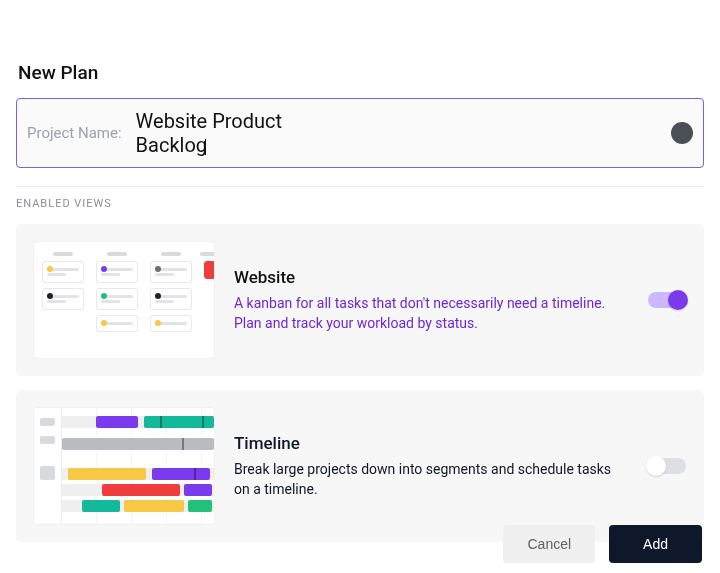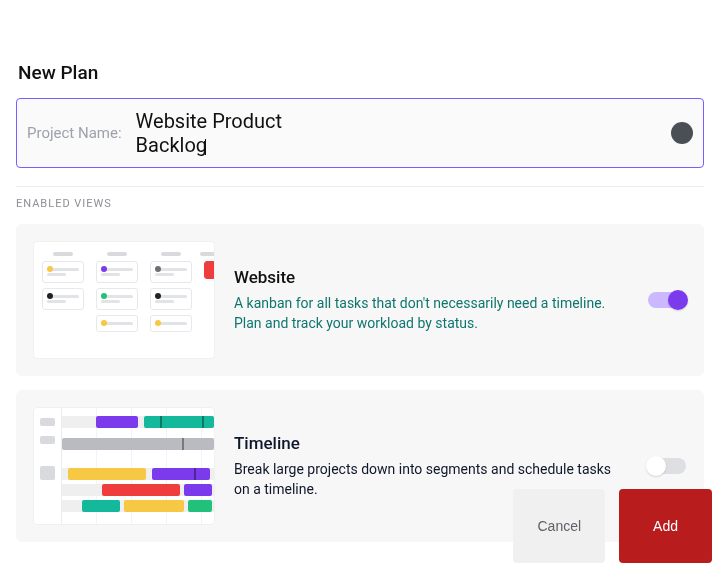--- a/index.html
+++ b/index.html
@@ -91,21 +91,21 @@
   .card-text { flex: 1; }
   .card-text h3 {
     margin: 0 0 6px 0;
     font-size: 17px;
     font-weight: 500;
     color: #111;
   }
   .card-text p {
     margin: 0;
     font-size: 14px;
-    color: #0f766e;
+    color: #6d28d9;
     line-height: 1.45;
     max-width: 380px;
   }
   
   .toggle {
     width: 38px;
     height: 16px;
     border-radius: 10px;
     position: relative;
     flex: 0 0 auto;
@@ -197,40 +197,40 @@
   }
   .mark {
     position: absolute; width: 2px; top: -1px; bottom: -1px;
     background: rgba(0,0,0,.35);
   }
 
   
   .footer {
     position: absolute;
     bottom: 10px;
-    right: 8px;
+    right: 18px;
     display: flex;
     gap: 14px;
     margin-left: 28px;
   }
   .btn {
     border: none;
     border-radius: 4px;
     font-size: 14px;
     padding: 11px 24px;
     cursor: pointer;
   }
   .btn.secondary {
     background: #f0f0f1;
     color: #5f6166;
   }
   .btn.primary {
-    background: #b91c1c;
+    background: #0f172a;
     color: #fff;
-    padding: 29px 34px;
+    padding: 11px 34px;
   }
 </style>
 </head>
 <body>
 
 <div class="dialog">
 
   <div class="title">New Plan</div>
 
   <div class="input-row">

